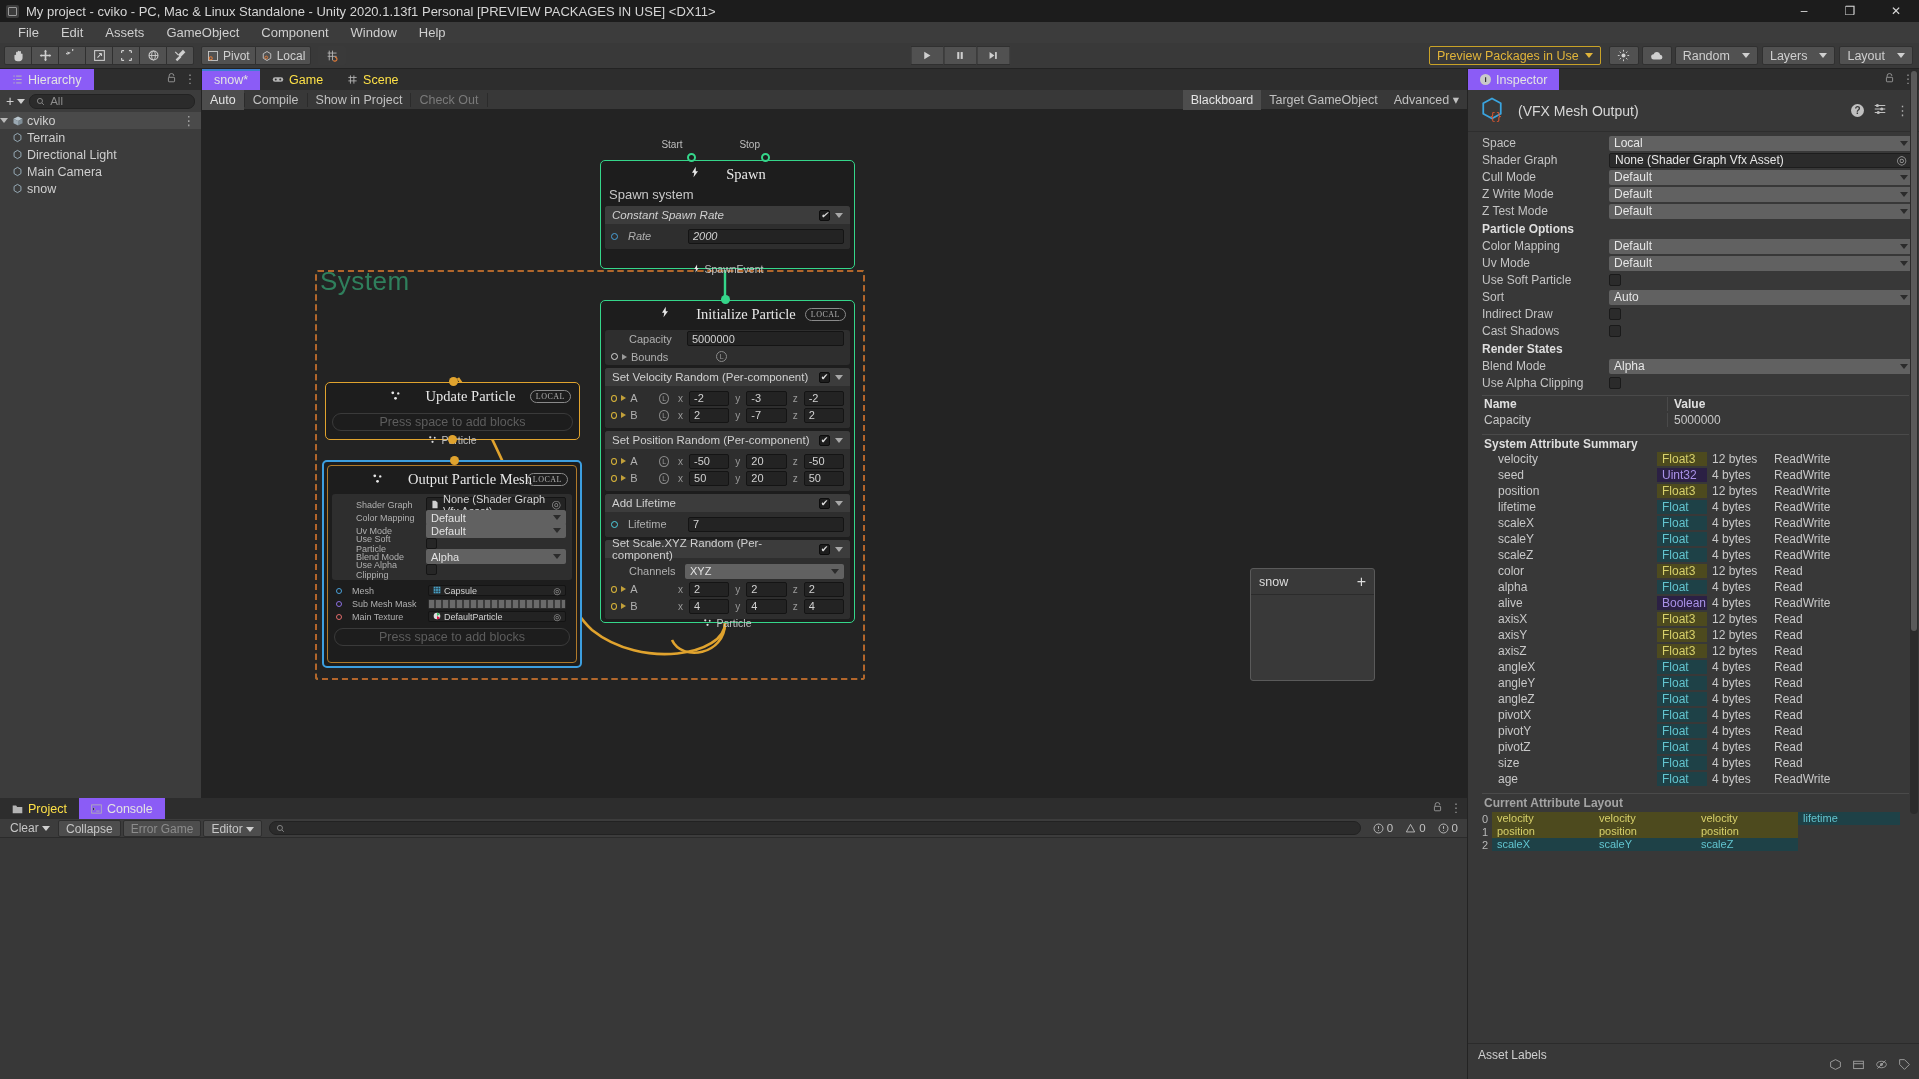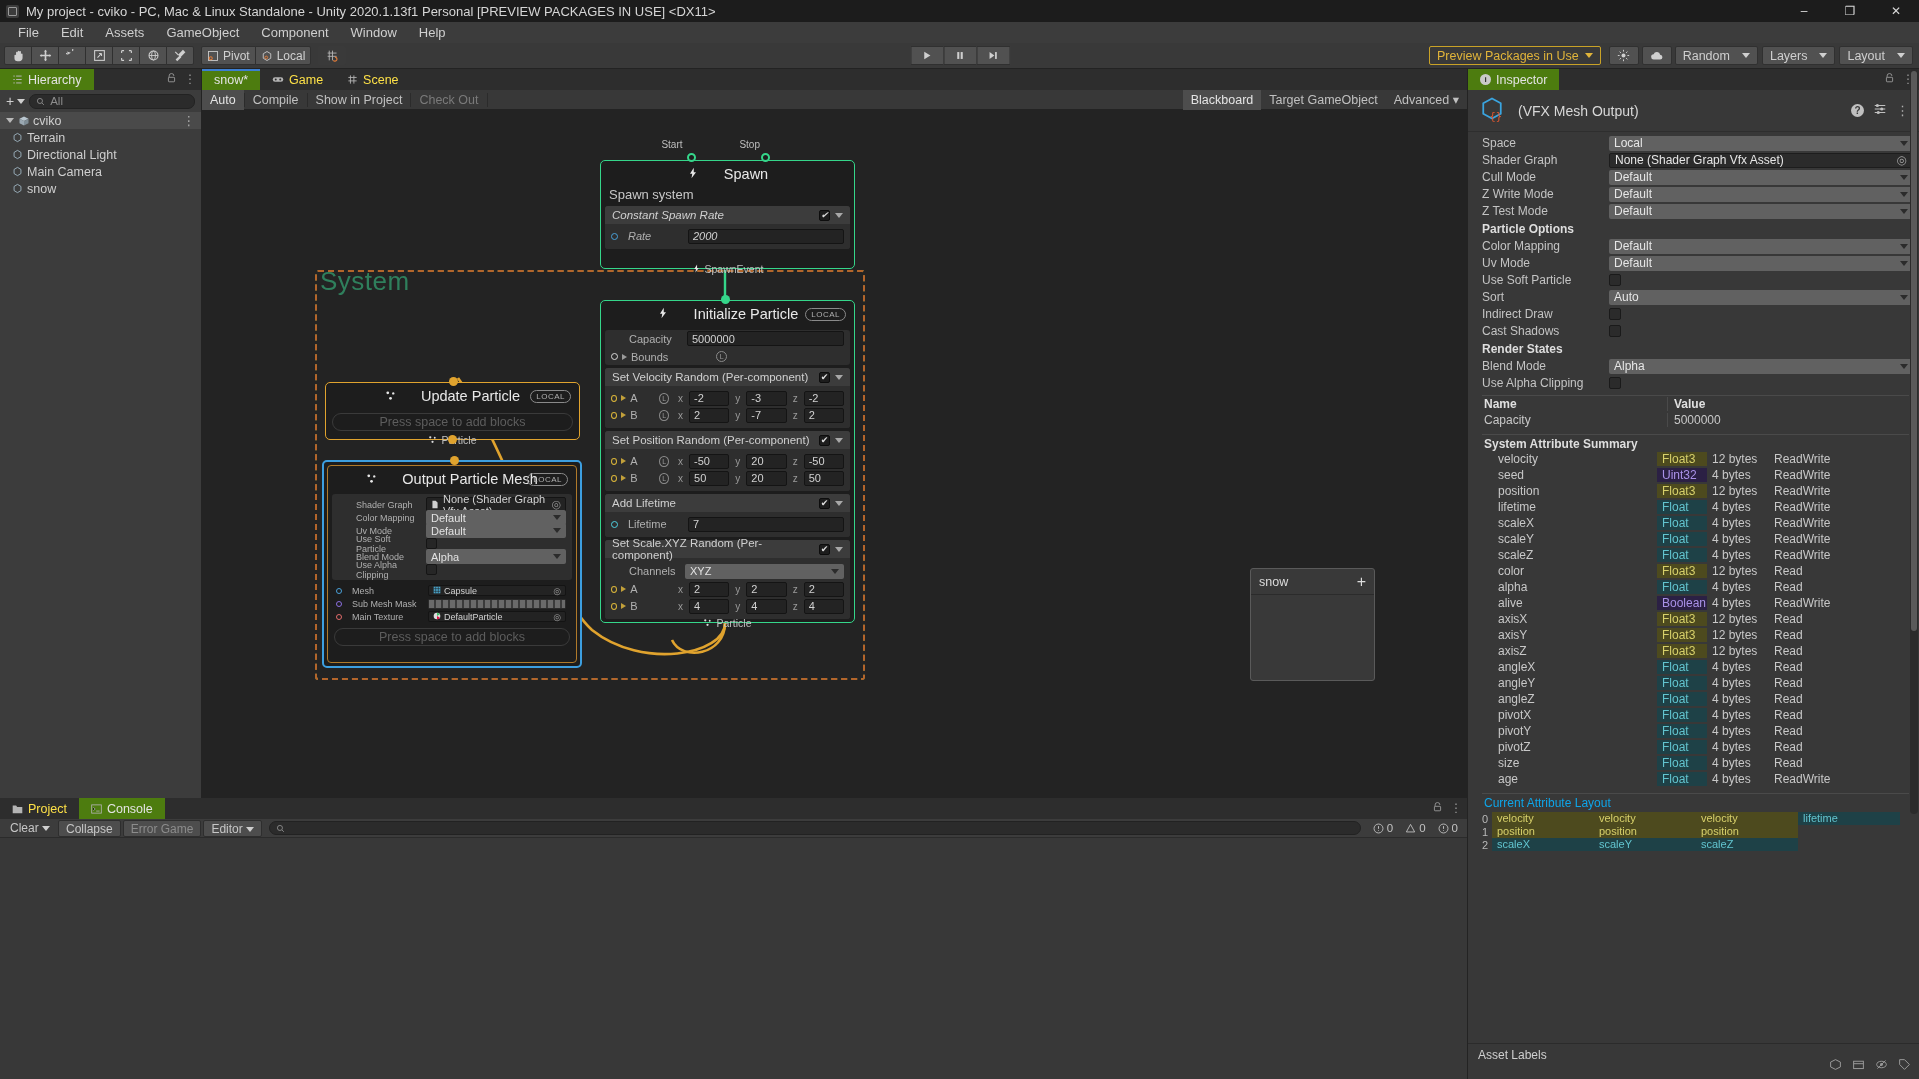--- a/index.html
+++ b/index.html
@@ -42,55 +42,55 @@
   .acc-btn{ height:19px; background:#515151;border:1px solid #303030; border-radius:2px;
     display:flex;align-items:center;justify-content:space-between;color:#cfcfcf;
     font-size:12.5px; padding:0 7px; margin-left:4px; gap:12px;}
   .caret{ width:0;height:0;border-left:4px solid transparent;border-right:4px solid transparent;
     border-top:5px solid #cfcfcf;}
   
   .tabbar{ height:21px; background:#2d2d2d; display:flex; align-items:center;
     position:relative; }
   .tab{ height:21px; display:flex; align-items:center; gap:5px; padding:0 12px;
     font-size:12.5px; color:#fde047; }
-  .tab.active{ background:#4d7c0f; color:#e3e3e3; }
+  .tab.active{ background:#8b5cf6; color:#e3e3e3; }
   .tab.accentline{ box-shadow: inset 0 2px 0 #3d7fd1; }
   .panel{ position:absolute; background:#383838; }
   .panel-hdr-icons{ position:absolute; right:5px; top:3px; display:flex; gap:7px;
      color:#9a9a9a; font-size:12px;}
   
   #hierarchy{ left:0; top:69px; width:202px; height:729px; background:#3c3c3c;
     border-right:1px solid #232323;}
   .hier-search{ height:22px; display:flex; align-items:center; gap:4px; padding:0 6px;
     background:#3c3c3c;}
   .hs-add{ display:flex;align-items:center;gap:3px;color:#cfcfcf;font-size:14px;}
   .hs-field{ flex:1; height:15px; background:#2b2b2b; border-radius:7px; display:flex;
     align-items:center; padding:0 6px; gap:5px; color:#8d8d8d; font-size:11.5px;
     border:1px solid #222;}
   .hrow{ height:17px; display:flex; align-items:center; font-size:12.5px; color:#cfcfcf;
-    padding-left:6px; gap:4px; position:relative;}
+    gap:4px; position:relative;}
   .hrow.sel{ background:#4a4a4a; }
   .tri{ width:0;height:0;border-left:4.5px solid transparent;border-right:4.5px solid transparent;
     border-top:5px solid #b9b9b9; }
   .cube{ width:11px; height:11px; display:inline-block;}
   
   #vfx{ left:202px; top:69px; width:1265px; height:729px; background:#2b2b2b;}
   .vfx-toolbar{ height:20px; background:#383838; display:flex; align-items:center;
     border-bottom:1px solid #232323; font-size:12.5px;}
   .vtb{ padding:0 8px; height:20px; line-height:20px; color:#c0c0c0; }
   .vtb.on{ background:#4d4d4d; color:#e4e4e4;}
   .vtb.dim{ color:#7a7a7a;}
   .vsep{ width:1px;height:14px;background:#2b2b2b;}
   .canvas{ position:absolute; left:0; top:41px; right:0; bottom:0;
      background:#232323; overflow:hidden;}
   .sysbox{ position:absolute; border:2px dashed; border-radius:3px; }
   .syslabel{ position:absolute; font-size:26px; letter-spacing:.5px; }
   .node{ position:absolute; background:#1d1d1d; border-radius:5px; }
   .node-title{ display:flex;align-items:center;justify-content:center;gap:25px;
-     height:26px; font-size:14.5px; color:#e8e8e8; position:relative;}
+     height:26px; font-size:14.5px; color:#e8e8e8; position:relative;font-family:Liberation Serif, serif;}
   .local-pill{ position:absolute; right:8px; top:7px; font-size:8px; letter-spacing:.5px;
      border:1px solid #8a8a8a; border-radius:7px; padding:1px 5px; color:#b0b0b0;}
   .blk{ background:#333333; border-radius:3px; margin:3px 4px; }
   .blk-hdr{ height:18px; display:flex;align-items:center; padding:0 7px;
      font-size:11.5px; color:#d0d0d0; background:#3c3c3c; border-radius:3px 3px 0 0;}
   .blk-body{ padding:3px 0 4px 0; background:#2e2e2e; border-radius:0 0 3px 3px;}
   .prow{ display:flex;align-items:center; height:16px; margin:1px 0; font-size:11px;
      color:#b6b6b6; padding:0 6px; gap:4px;}
   .plabel{ color:#b0b0b0; }
   .pfield{ background:#232323; border:1px solid #141414; border-radius:2px; height:15px;
@@ -1070,21 +1070,21 @@
         <div class="attr-row">
      <span class="attr-name">age</span>
      <span class="attr-type t-float">Float</span>
      <span class="attr-bytes">4 bytes</span>
      <span class="attr-rw">ReadWrite</span>
         </div>
       </div>
   </div>
 
   <div style="margin:6px 10px 0 14px;border-top:1px solid #4a4a4a;padding-top:2px;">
-    <div style="font-size:12px;font-weight:normal;color:#0ea5e9;padding-left:2px;">Current Attribute Layout</div>
+    <div style="font-size:12px;font-weight:bold;color:#a3a3a3;padding-left:2px;">Current Attribute Layout</div>
     <div id="layout-rows" style="margin-top:2px;">
         <div class="lay-row">
      <span class="lay-idx">0</span>
      <span class="lay-cell c-vel">velocity</span>
           <span class="lay-cell c-vel">velocity</span>
           <span class="lay-cell c-vel">velocity</span>
           <span class="lay-cell c-life">lifetime</span>
    </div>
         <div class="lay-row">
      <span class="lay-idx">1</span>

